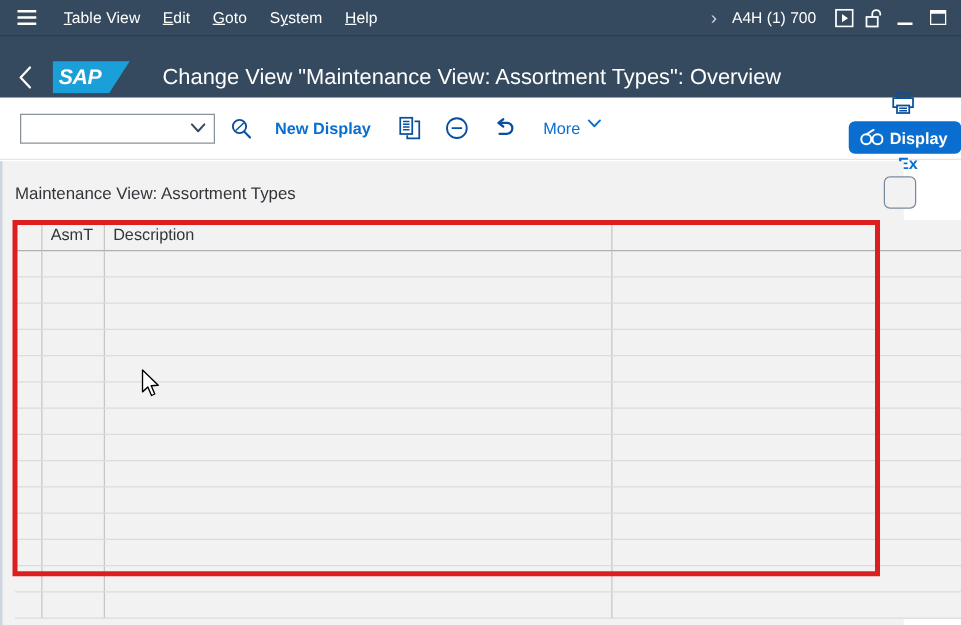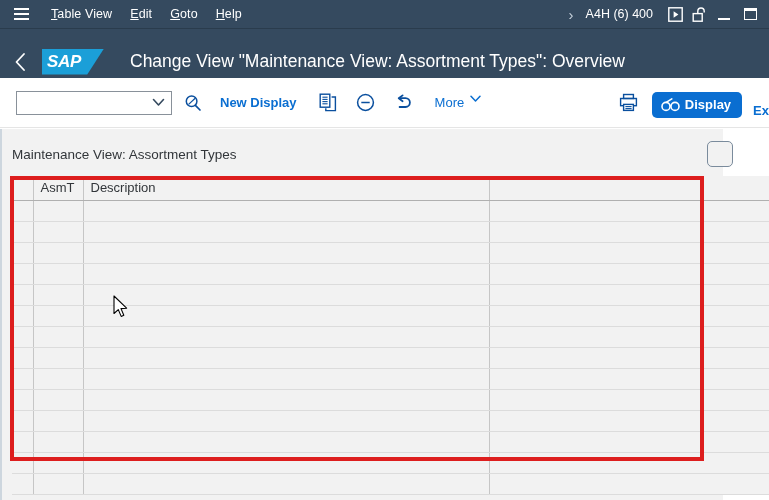--- a/index.html
+++ b/index.html
@@ -187,22 +187,23 @@
     padding: 0 6px 0 14px;
     cursor: pointer;
     display: flex;
     align-items: flex-start;
     gap: 6px;
     white-space: nowrap;
   }
   .toolbar-right {
     margin-left: auto;
     display: flex;
-    align-items: flex-end;
+    align-items: center;
     padding-right: 0;
+    flex-direction: column;
   }
   .display-btn {
     background: #0a6ed1;
     color: #ffffff;
     border-radius: 5px;
     height: 26px;
     display: flex;
     align-items: center;
     gap: 5px;
     padding: 0 11px 0 9px;
@@ -330,25 +331,26 @@
 
   <div class="menubar">
     <div class="hamburger">
       <i></i>
         <i></i>
         <i></i>
     </div>
     <div class="menu-item"><u>T</u><span>able View</span></div>
     <div class="menu-item"><u>E</u>dit</div>
     <div class="menu-item"><u>G</u>oto</div>
+    <div class="menu-item">S<u>y</u>stem</div>
     <div class="menu-item"><u>H</u>elp</div>
 
     <div class="menubar-right">
       <div class="chev-right">›</div>
-      <div class="sysid">A4H (6) 400</div>
+      <div class="sysid">A4H (1) 700</div>
       <div class="icon-btn">
         <svg width="15" height="15" viewBox="0 0 15 15">
           <rect x="0.8" y="0.8" width="13.4" height="13.4" fill="none" stroke="#ffffff" stroke-width="1.4"></rect>
           <polygon points="5.6,4.2 10.4,7.5 5.6,10.8" fill="#ffffff"></polygon>
         </svg>
       </div>
       <div class="icon-btn">
         <svg width="16" height="17" viewBox="0 0 16 17">
           <rect x="2.2" y="7.6" width="9" height="7.6" fill="none" stroke="#ffffff" stroke-width="1.4"></rect>
           <path d="M6.8 7.6 V5.2 a3.2 3.2 0 0 1 6.4 0 V6.4" fill="none" stroke="#ffffff" stroke-width="1.4"></path>

